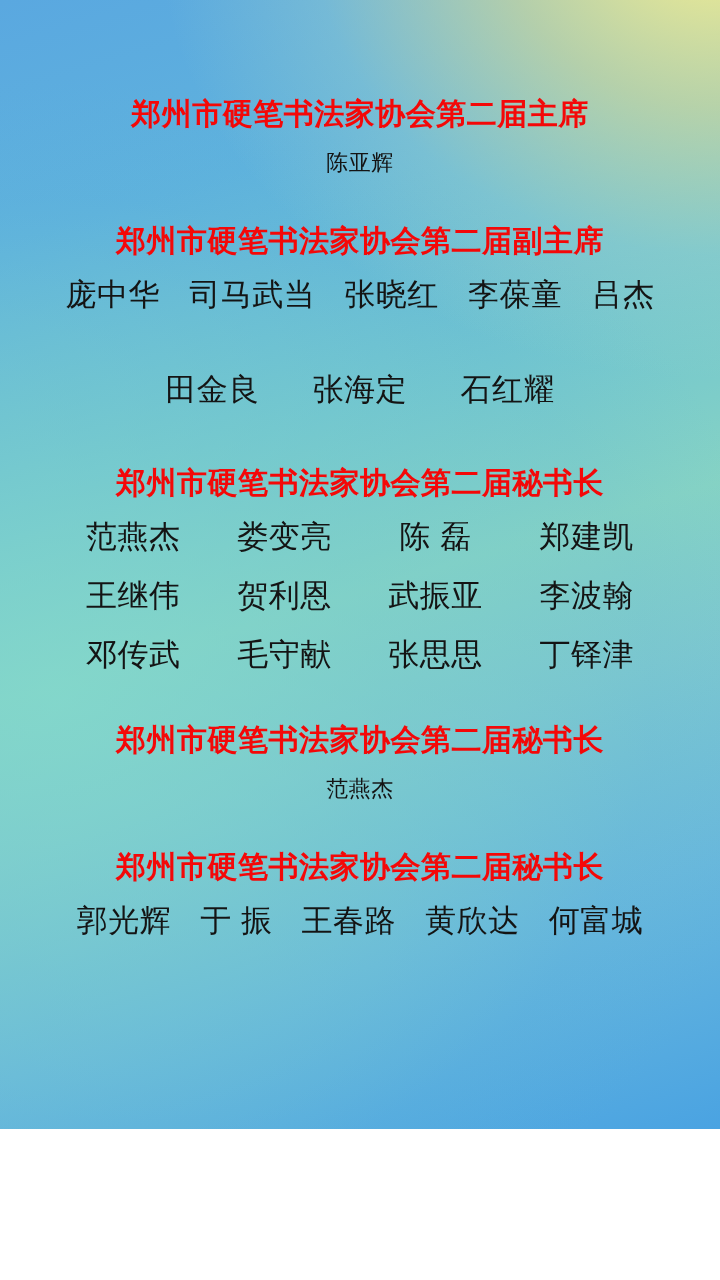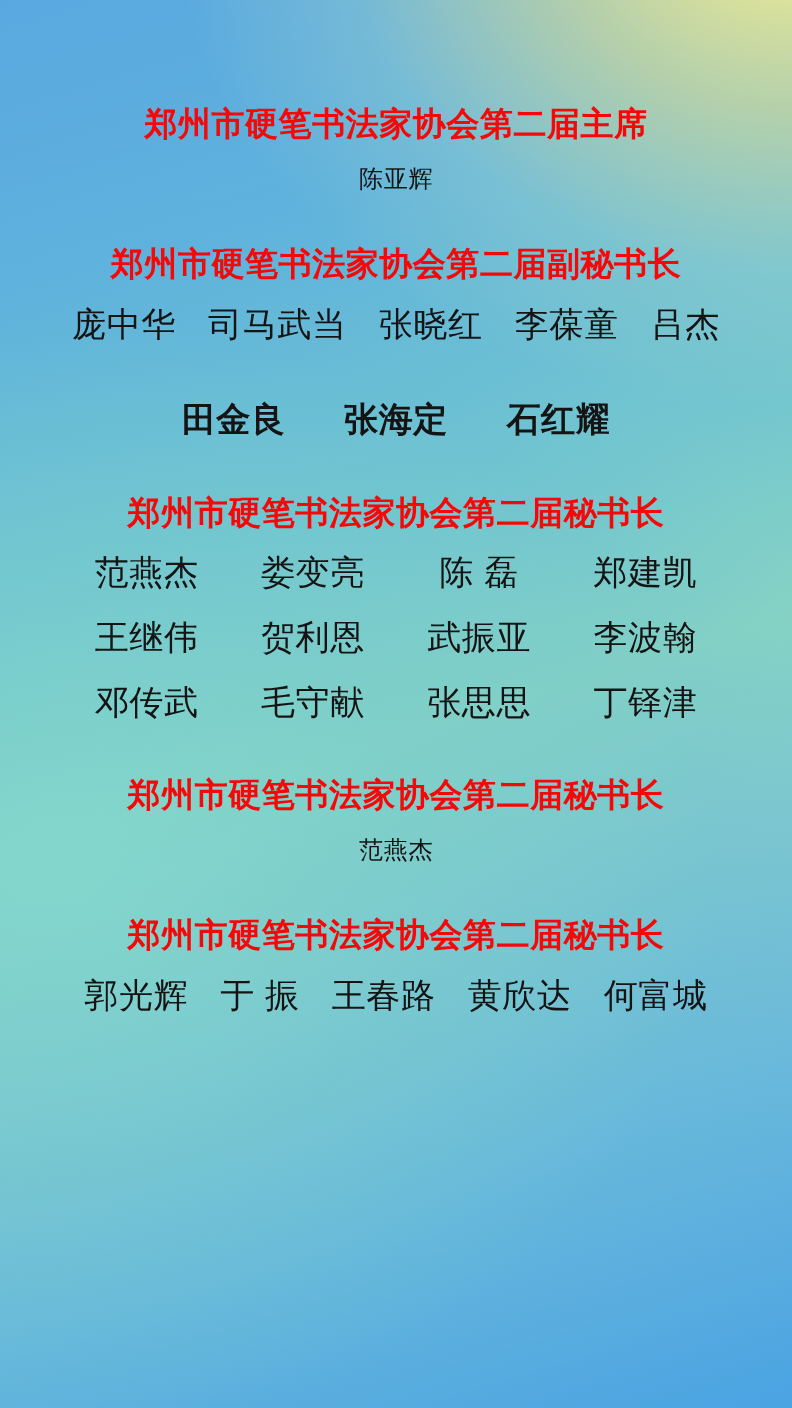--- a/index.html
+++ b/index.html
@@ -8,21 +8,21 @@
   }
   body {
     width: 720px;
     height: 1280px;
     overflow: hidden;
     font-family: "Liberation Sans", "DejaVu Sans", sans-serif;
   }
   #poster {
     position: relative;
     width: 720px;
-    height: 1280px;
+    height: 1129px;
     box-sizing: border-box;
     
     background:
       radial-gradient(ellipse 780px 620px at 100% -6%, rgba(255,243,140,0.95) 0%, rgba(250,232,130,0.55) 28%, rgba(190,225,190,0.25) 52%, rgba(120,200,215,0.0) 72%),
       radial-gradient(ellipse 900px 760px at 8% 62%, rgba(130,216,205,0.75) 0%, rgba(120,205,205,0.45) 36%, rgba(90,180,215,0.12) 66%, rgba(60,160,215,0) 82%),
       linear-gradient(163deg, #5aa8e0 0%, #5fb2dd 18%, #73c6cf 38%, #86d3c4 52%, #7ec8cf 64%, #69b8dc 80%, #4aa3e2 100%);
     display: flex;
     flex-direction: column;
     justify-content: flex-start;
     padding-top: 96px;
@@ -58,43 +58,42 @@
   }
   
   .section[data-cols="1"] .name-row {
     font-size: 22px;
   }
   
   .section[data-cols="5"] .name-row .nm {
     margin: 0 10px;
   }
   .section[data-cols="3"] .name-row .nm {
-    margin: 0 22px;
-    font-weight: bold;
+    margin: 8px 22px;
   }
   .section[data-cols="4"] .name-row .nm {
     width: 130px;
     margin: 0 6px;
     text-align: center;
   }
 </style>
 </head>
 <body>
 
 <div id="poster">
 
   <div class="section" data-cols="1">
     <div class="sec-title">郑州市硬笔书法家协会第二届主席</div>
     <div class="name-row">
       <span class="nm">陈亚辉</span>
     </div>
   </div>
 
   <div class="section" data-cols="5">
-    <div class="sec-title">郑州市硬笔书法家协会第二届副秘书长</div>
+    <div class="sec-title">郑州市硬笔书法家协会第二届副主席</div>
     <div class="name-row">
       <span class="nm">庞中华</span>
       <span class="nm">司马武当</span>
       <span class="nm">张晓红</span>
       <span class="nm">李葆童</span>
       <span class="nm">吕杰</span>
     </div>
   </div>
 
   <div class="section" data-cols="3">

